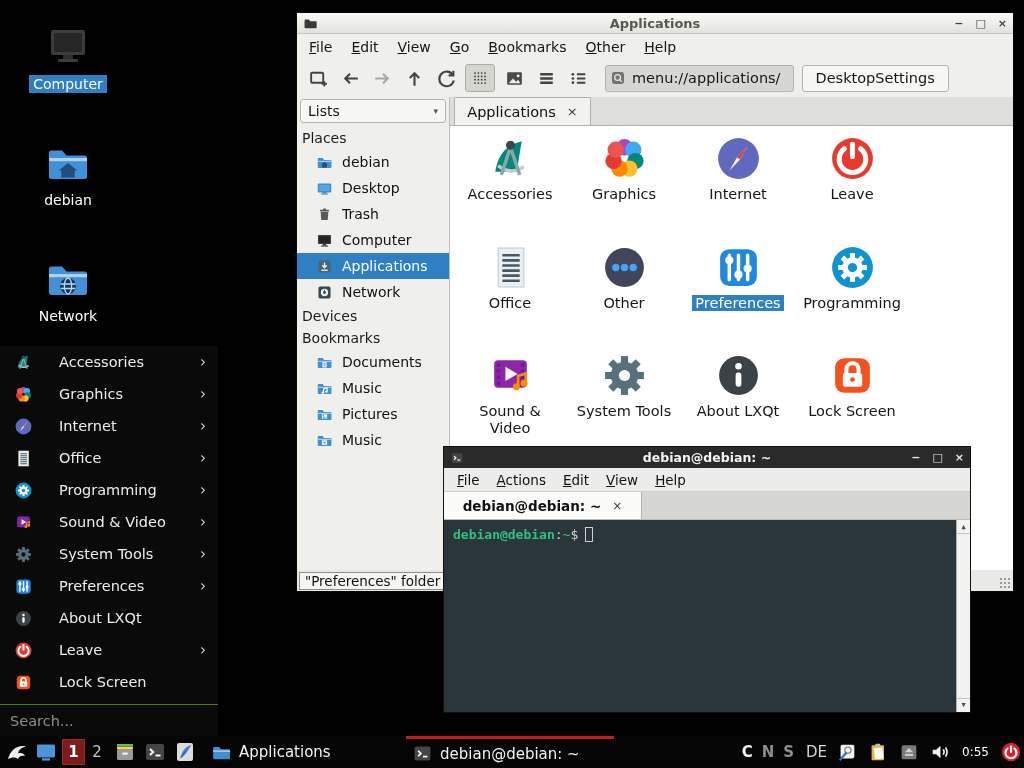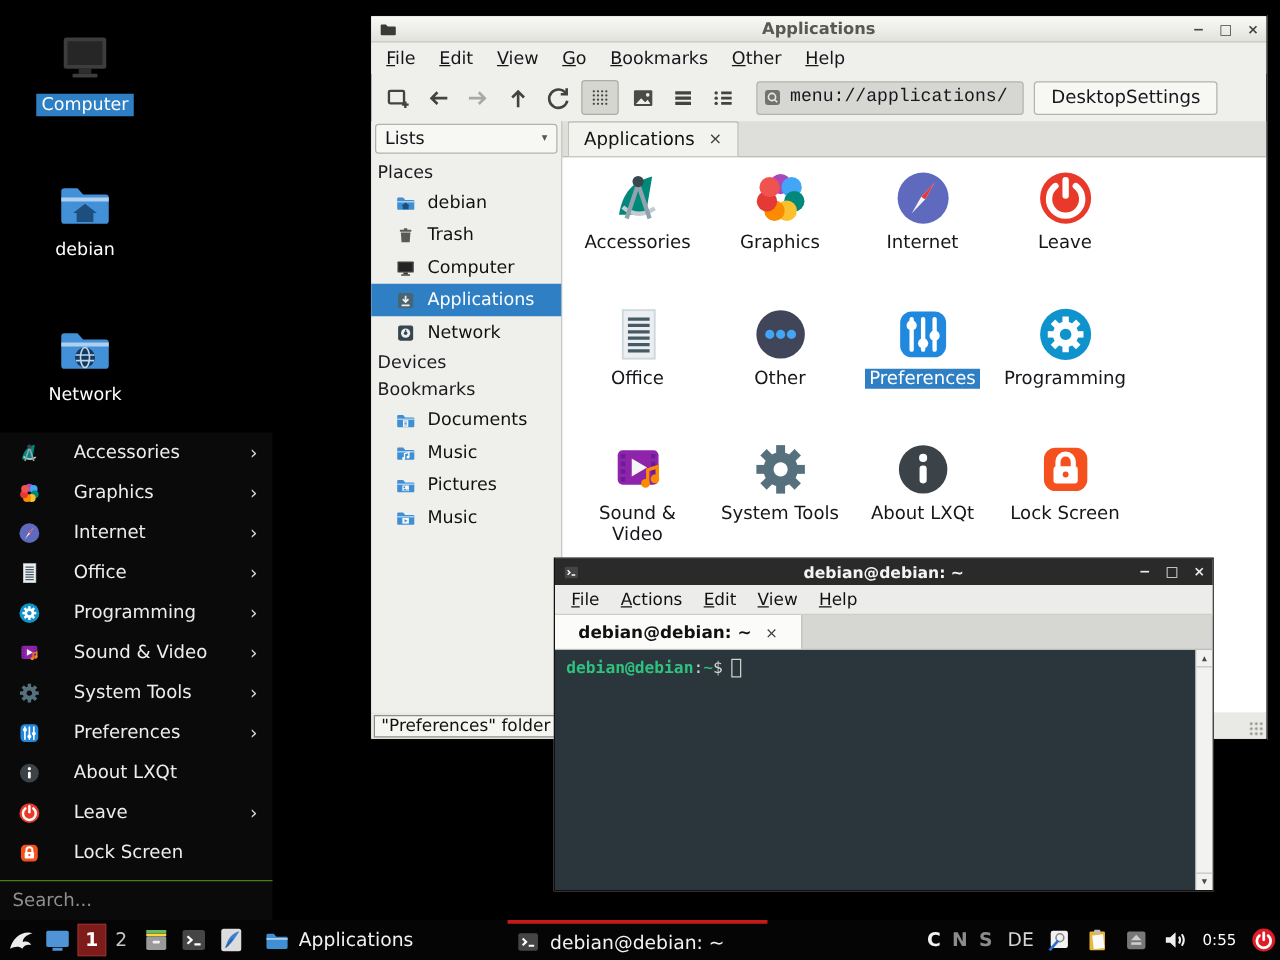--- a/index.html
+++ b/index.html
@@ -39,21 +39,21 @@
   .fm-menubar { height:25px; display:flex; align-items:center; gap:19px; padding-left:12px;
     font-size:14px; color:#15151a; background:#efefeb; }
   .mnemonic { display:inline-block; }
   .mnemonic::first-letter { text-decoration:underline; }
   .fm-toolbar { height:38px; display:flex; align-items:center; padding:0 8px; gap:6px; }
   .tbtn { width:26px; height:26px; display:flex; align-items:center; justify-content:center; }
   .tbtn svg { width:21px; height:21px; }
   .viewbtn { width:30px; height:28px; display:flex; align-items:center; justify-content:center; border-radius:3px; }
   .viewbtn.pressed { background:#d6d6d1; border:1px solid #adada8; }
   .addrbar { height:27px; display:flex; align-items:center; gap:6px; background:#d6d6d2;
-    border:1px solid #b3b3ae; border-radius:3px; padding:0 12px 0 4px; font-size:14.5px; color:#17171c; margin-left:8px;font-family:Liberation Mono, monospace; }
+    border:1px solid #b3b3ae; border-radius:3px; padding:0 12px 0 4px; font-size:14.5px; color:#17171c; margin-left:8px; }
   .addrbar svg { width:16px; height:16px; }
   .pathbtn { height:27px; display:flex; align-items:center; background:#f7f7f4; border:1px solid #b3b3ae;
     border-radius:3px; padding:0 13px; font-size:14.5px; color:#17171c; margin-left:2px; }
 
   .fm-main { position:absolute; top:84px; bottom:21px; left:0; right:0; display:flex; }
   .side { width:153px; background:#efefeb; border-right:1px solid #bebeb9; padding-top:2px; position:relative; }
   .combo { margin:0 3px; height:24px; background:#f7f7f4; border:1px solid #b3b3ae; border-radius:3px;
     display:flex; align-items:center; padding:0 7px; font-size:14px; color:#15151a; }
   .combo .arr { margin-left:auto; font-size:9px; color:#55555a; }
   .stree { margin-top:4px; }
@@ -531,20 +531,26 @@
       <div class="stree">
         <div class="shead">Places</div>
         <div class="srow">
           <svg viewBox="0 0 24 24">
               <use href="#f-home"></use>
             </svg>
           <span>debian</span>
         </div>
         <div class="srow">
           <svg viewBox="0 0 24 24">
+              <use href="#f-desktop"></use>
+            </svg>
+          <span>Desktop</span>
+        </div>
+        <div class="srow">
+          <svg viewBox="0 0 24 24">
               <use href="#f-trash"></use>
             </svg>
           <span>Trash</span>
         </div>
         <div class="srow">
           <svg viewBox="0 0 24 24">
               <use href="#f-computer"></use>
             </svg>
           <span>Computer</span>
         </div>

